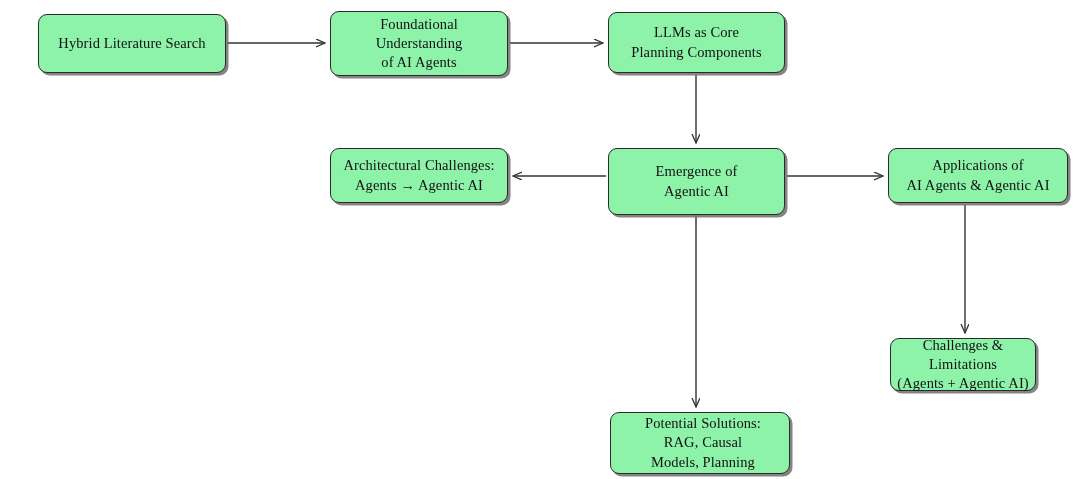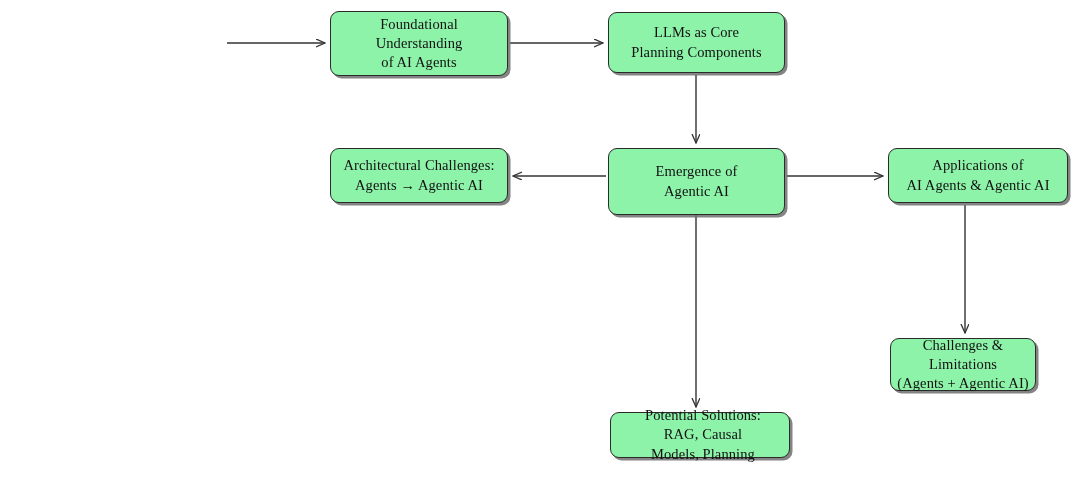--- a/index.html
+++ b/index.html
@@ -66,20 +66,23 @@
       <line x1="227" y1="43" x2="325" y2="43" marker-end="url(#arrow-r)"></line>
       <line x1="510" y1="43" x2="603" y2="43" marker-end="url(#arrow-r)"></line>
       <line x1="696" y1="75" x2="696" y2="143" marker-end="url(#arrow-r)"></line>
       <line x1="606" y1="176" x2="513" y2="176" marker-end="url(#arrow-r)"></line>
       <line x1="787" y1="176" x2="883" y2="176" marker-end="url(#arrow-r)"></line>
       <line x1="696" y1="205" x2="696" y2="407" marker-end="url(#arrow-r)"></line>
       <line x1="965" y1="205" x2="965" y2="333" marker-end="url(#arrow-r)"></line>
     </g>
   </svg>
 
+  <div class="node" style="left:38px; top:14px; width:188px; height:59px;">
+    <span class="node-label">Hybrid Literature Search</span>
+  </div>
 
   <div class="node" style="left:330px; top:11px; width:178px; height:65px;justify-content:flex-end;">
     <span class="node-label">Foundational
 Understanding
 of AI Agents</span>
   </div>
 
   <div class="node" style="left:608px; top:12px; width:177px; height:61px;">
     <span class="node-label">LLMs as Core
 Planning Components</span>
@@ -98,19 +101,19 @@
   <div class="node" style="left:888px; top:148px; width:180px; height:55px;">
     <span class="node-label">Applications of
 AI Agents &amp; Agentic AI</span>
   </div>
 
   <div class="node" style="left:890px; top:338px; width:146px; height:53px;">
     <span class="node-label">Challenges &amp; Limitations
 (Agents + Agentic AI)</span>
   </div>
 
-  <div class="node" style="left:610px; top:412px; width:180px; height:46px;padding-left:12px;">
+  <div class="node" style="left:610px; top:412px; width:180px; height:62px;padding-left:12px;">
     <span class="node-label">Potential Solutions:
 RAG, Causal
 Models, Planning</span>
   </div>
 
 </div>
 
 </body></html>

